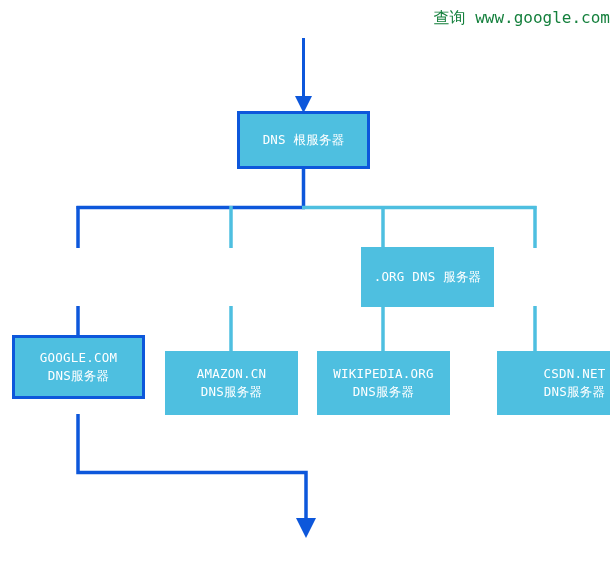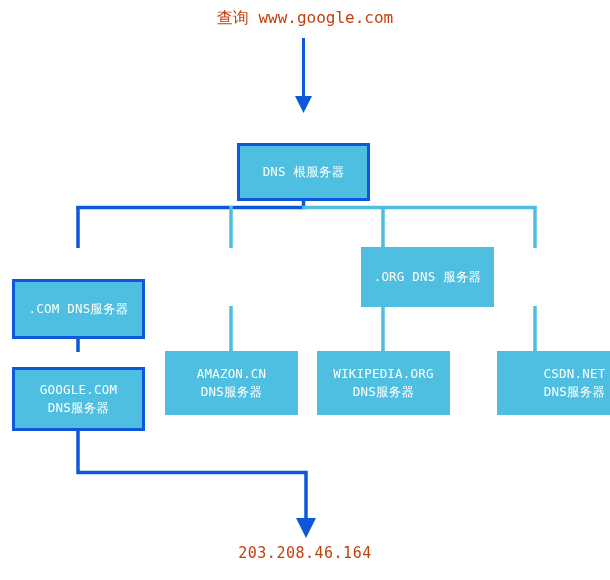--- a/index.html
+++ b/index.html
@@ -40,31 +40,30 @@
     align-items: center;
     justify-content: center;
     text-align: center;
     line-height: 1.45;
     letter-spacing: 0.2px;
     font-size: 12.5px;
     white-space: pre;
   }
   .node.active {
     border: 3px solid #0d57db;
-    margin-top: 32px;
   }
   .node-line {
     display: block;
   }
   .caption {
     position: absolute;
-    color: #c2410c;
+    color: #15803d;
     font-size: 15px;
     white-space: pre;
-    text-align: center;
+    text-align: right;
   }
   .caption.query {
     left: 0;
     top: 8px;
     width: 610px;
     font-size: 16px;
   }
   .caption.result {
     left: 0;
     top: 544px;
@@ -102,23 +101,20 @@
     <line x1="535" y1="306" x2="535" y2="352" stroke="#4ebfe0" stroke-width="3.5"></line>
 
     <polyline points="78,414 78,472.5 306,472.5 306,524" fill="none" stroke="#0d57db" stroke-width="3.5"></polyline>
     <polygon points="306,538 296,518 316,518" fill="#0d57db"></polygon>
   </svg>
 
   <div class="node active" style="left:237px; top:111px; width:133px; height:58px;">
     <span class="node-line">DNS 根服务器</span>
   </div>
 
-  <div class="node active" style="left:12px; top:247px; width:133px; height:60px;">
-    <span class="node-line">.COM DNS服务器</span>
-  </div>
   <div class="node" style="left:317px; top:247px; width:133px; height:60px;margin-left:44px;">
     <span class="node-line">.ORG DNS 服务器</span>
   </div>
 
   <div class="node active" style="left:12px; top:335px; width:133px; height:64px;">
     <span class="node-line">GOOGLE.COM</span>
     <span class="node-line">DNS服务器</span>
   </div>
   <div class="node" style="left:165px; top:351px; width:133px; height:64px;">
     <span class="node-line">AMAZON.CN</span>
@@ -126,15 +122,14 @@
   </div>
   <div class="node" style="left:317px; top:351px; width:133px; height:64px;">
     <span class="node-line">WIKIPEDIA.ORG</span>
     <span class="node-line">DNS服务器</span>
   </div>
   <div class="node" style="left:497px; top:351px; width:155px; height:64px;">
     <span class="node-line">CSDN.NET</span>
     <span class="node-line">DNS服务器</span>
   </div>
 
-  <div class="caption result">203.208.46.164</div>
 
 </div>
 
 </body></html>

